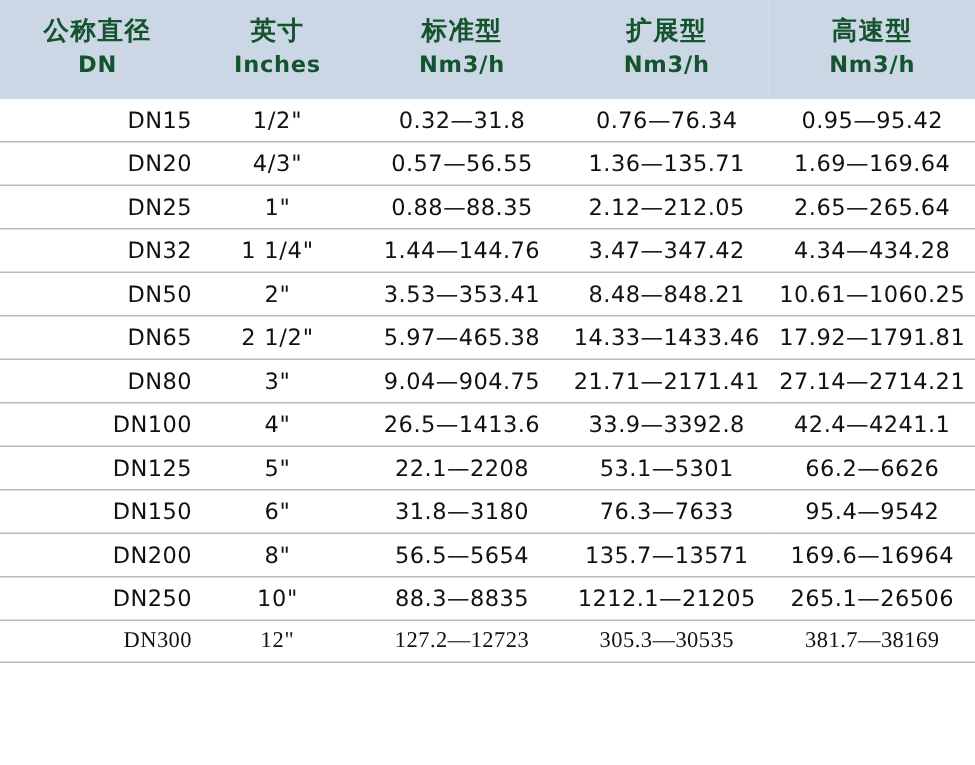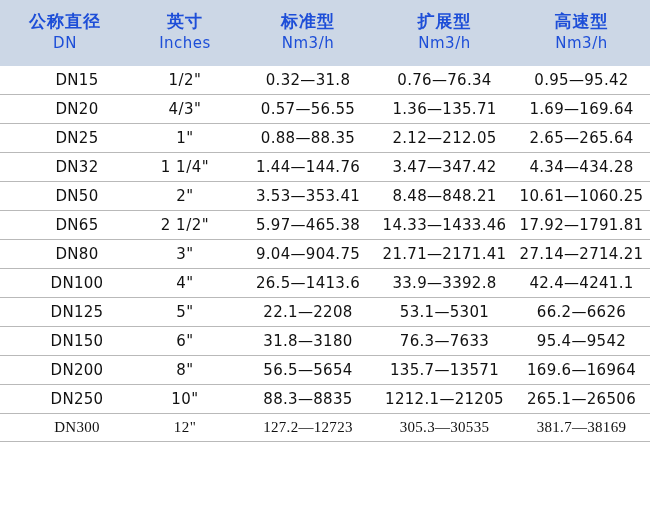--- a/index.html
+++ b/index.html
@@ -20,32 +20,32 @@
     table-layout: fixed;
   }
   .spec-table col.c0 { width: 130px; }
   .spec-table col.c1 { width: 110px; }
   .spec-table col.c2 { width: 136px; }
   .spec-table col.c3 { width: 137px; }
   .spec-table col.c4 { width: 137px; }
 
   thead th {
     background: #ccd7e6;
-    color: #1d4ed8;
+    color: #14532d;
     font-size: 17px;
     font-weight: bold;
     text-align: center;
     padding: 6px 2px 8px 2px;
     border: none;
     line-height: 1.35;
   }
   thead th .hdr-sub {
     display: block;
     font-size: 15px;
-    font-weight: normal;
+    font-weight: bold;
     letter-spacing: 0.5px;
   }
   thead th .hdr-main {
     display: block;
     letter-spacing: 1px;
   }
   .header-row {
     height: 66px;
   }
   tbody td {
@@ -54,21 +54,21 @@
     padding: 5px 2px 5px 2px;
     border-bottom: 1px solid #b9b9b9;
     white-space: nowrap;
     letter-spacing: 0.3px;
   }
   tbody tr:last-child td {
     border-bottom: 1px solid #b9b9b9;
     font-family: Liberation Serif, serif;
   }
   tbody td.dn-cell {
-    text-align: center;
+    text-align: right;
     padding-left: 26px;
   }
   .inch-val {
     letter-spacing: 0.5px;
   }
 </style>
 </head>
 <body>
 
 <table class="spec-table">

